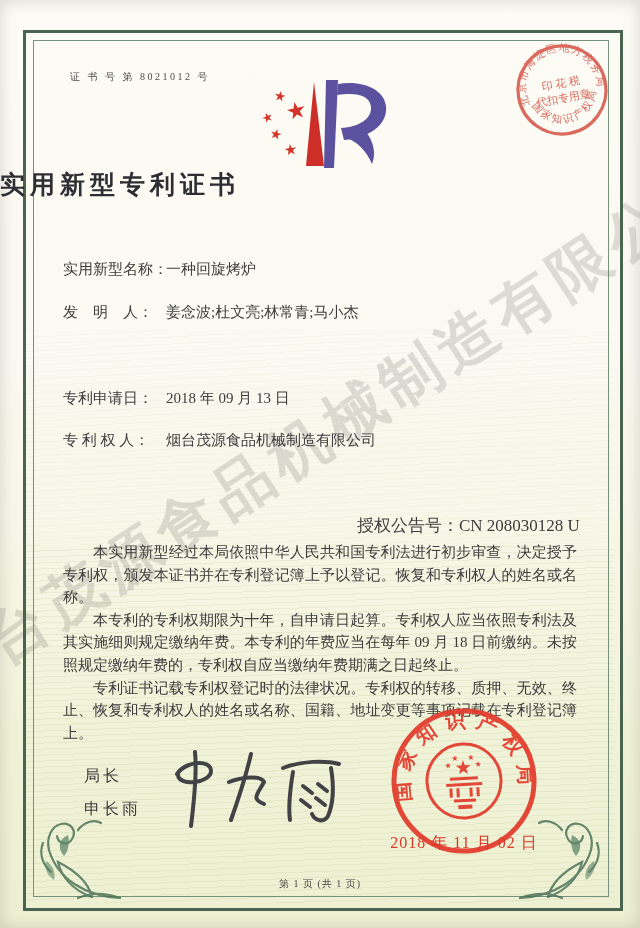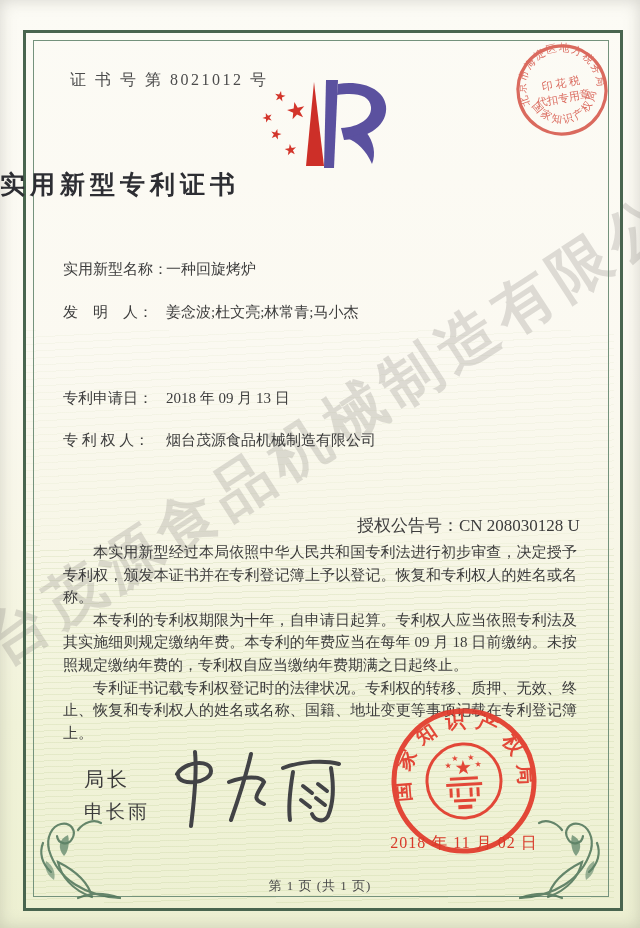--- a/index.html
+++ b/index.html
@@ -14,41 +14,41 @@
     background:repeating-linear-gradient(178deg,rgba(150,176,96,.14) 0 1px,rgba(255,255,255,0) 1px 6px);}
   .waves-mid{position:absolute;left:26px;right:26px;top:330px;height:215px;
     background:repeating-linear-gradient(177deg,rgba(150,176,96,.06) 0 1px,rgba(255,255,255,0) 1px 7px);}
   .frame-outer{position:absolute;left:23px;top:30px;width:594px;height:875px;
     border:3px solid #49654f;z-index:2;}
   .frame-inner{position:absolute;left:33px;top:40px;width:574px;height:855px;
     border:1px solid #74927c;z-index:2;}
   .watermark{position:absolute;left:330px;top:430px;transform:translate(-50%,-50%) rotate(-33deg);
     white-space:nowrap;font-size:60px;letter-spacing:7px;font-weight:bold;
     color:rgba(135,133,128,.26);z-index:1;}
-  .cert-no{position:absolute;left:70px;top:70px;font-size:16px;letter-spacing:2.5px;color:#4c4c4c;z-index:3;}
+  .cert-no{position:absolute;left:70px;top:70px;font-size:10px;letter-spacing:2.5px;color:#4c4c4c;z-index:3;}
   .logo{position:absolute;left:300px;top:80px;z-index:3;}
   .star{position:absolute;color:#d3352b;z-index:3;line-height:1;}
   .title{position:absolute;left:0;top:168px;width:640px;
     font-size:25px;font-weight:bold;letter-spacing:5px;color:#2d2e33;z-index:3;}
   .row{position:absolute;left:63px;font-size:15px;z-index:3;white-space:nowrap;}
   .lbl{display:inline-block;width:99px;}
   .val{margin-left:4px;}
   .grant-no{position:absolute;left:357px;font-size:17px;z-index:3;white-space:nowrap;}
   .paras{position:absolute;left:63px;top:541px;width:514px;z-index:3;}
   .paras p{margin:0;font-size:15px;line-height:22.6px;text-indent:2em;text-align:justify;}
-  .sig-title{position:absolute;left:84px;top:766px;font-size:20px;letter-spacing:3px;z-index:3;}
-  .sig-name{position:absolute;left:84px;top:799px;font-size:19px;letter-spacing:3px;z-index:3;}
+  .sig-title{position:absolute;left:84px;top:766px;font-size:16px;letter-spacing:3px;z-index:3;}
+  .sig-name{position:absolute;left:84px;top:799px;font-size:16px;letter-spacing:3px;z-index:3;}
   .sig-hand{position:absolute;left:165px;top:738px;z-index:3;}
   .flourish{position:absolute;z-index:2;}
   .stamp{position:absolute;left:512px;top:40px;z-index:4;transform:rotate(-10deg);opacity:.88;}
   .seal{position:absolute;left:386px;top:703px;z-index:4;transform:rotate(-3deg);opacity:.93;}
   .seal-date{position:absolute;left:386px;top:833px;width:156px;text-align:center;
     color:#d93a2a;font-size:16px;letter-spacing:1px;z-index:5;}
   .footer{position:absolute;left:0;top:877px;width:640px;text-align:center;
-    font-size:13px;letter-spacing:1px;color:#4a4a4a;z-index:3;}
+    font-size:10px;letter-spacing:1px;color:#4a4a4a;z-index:3;}
 </style>
 </head>
 <body>
 
 <div class="page">
 
   <div class="waves-mid"></div>
   <div class="waves-low"></div>
 
   <div class="watermark">烟台茂源食品机械制造有限公司</div>

